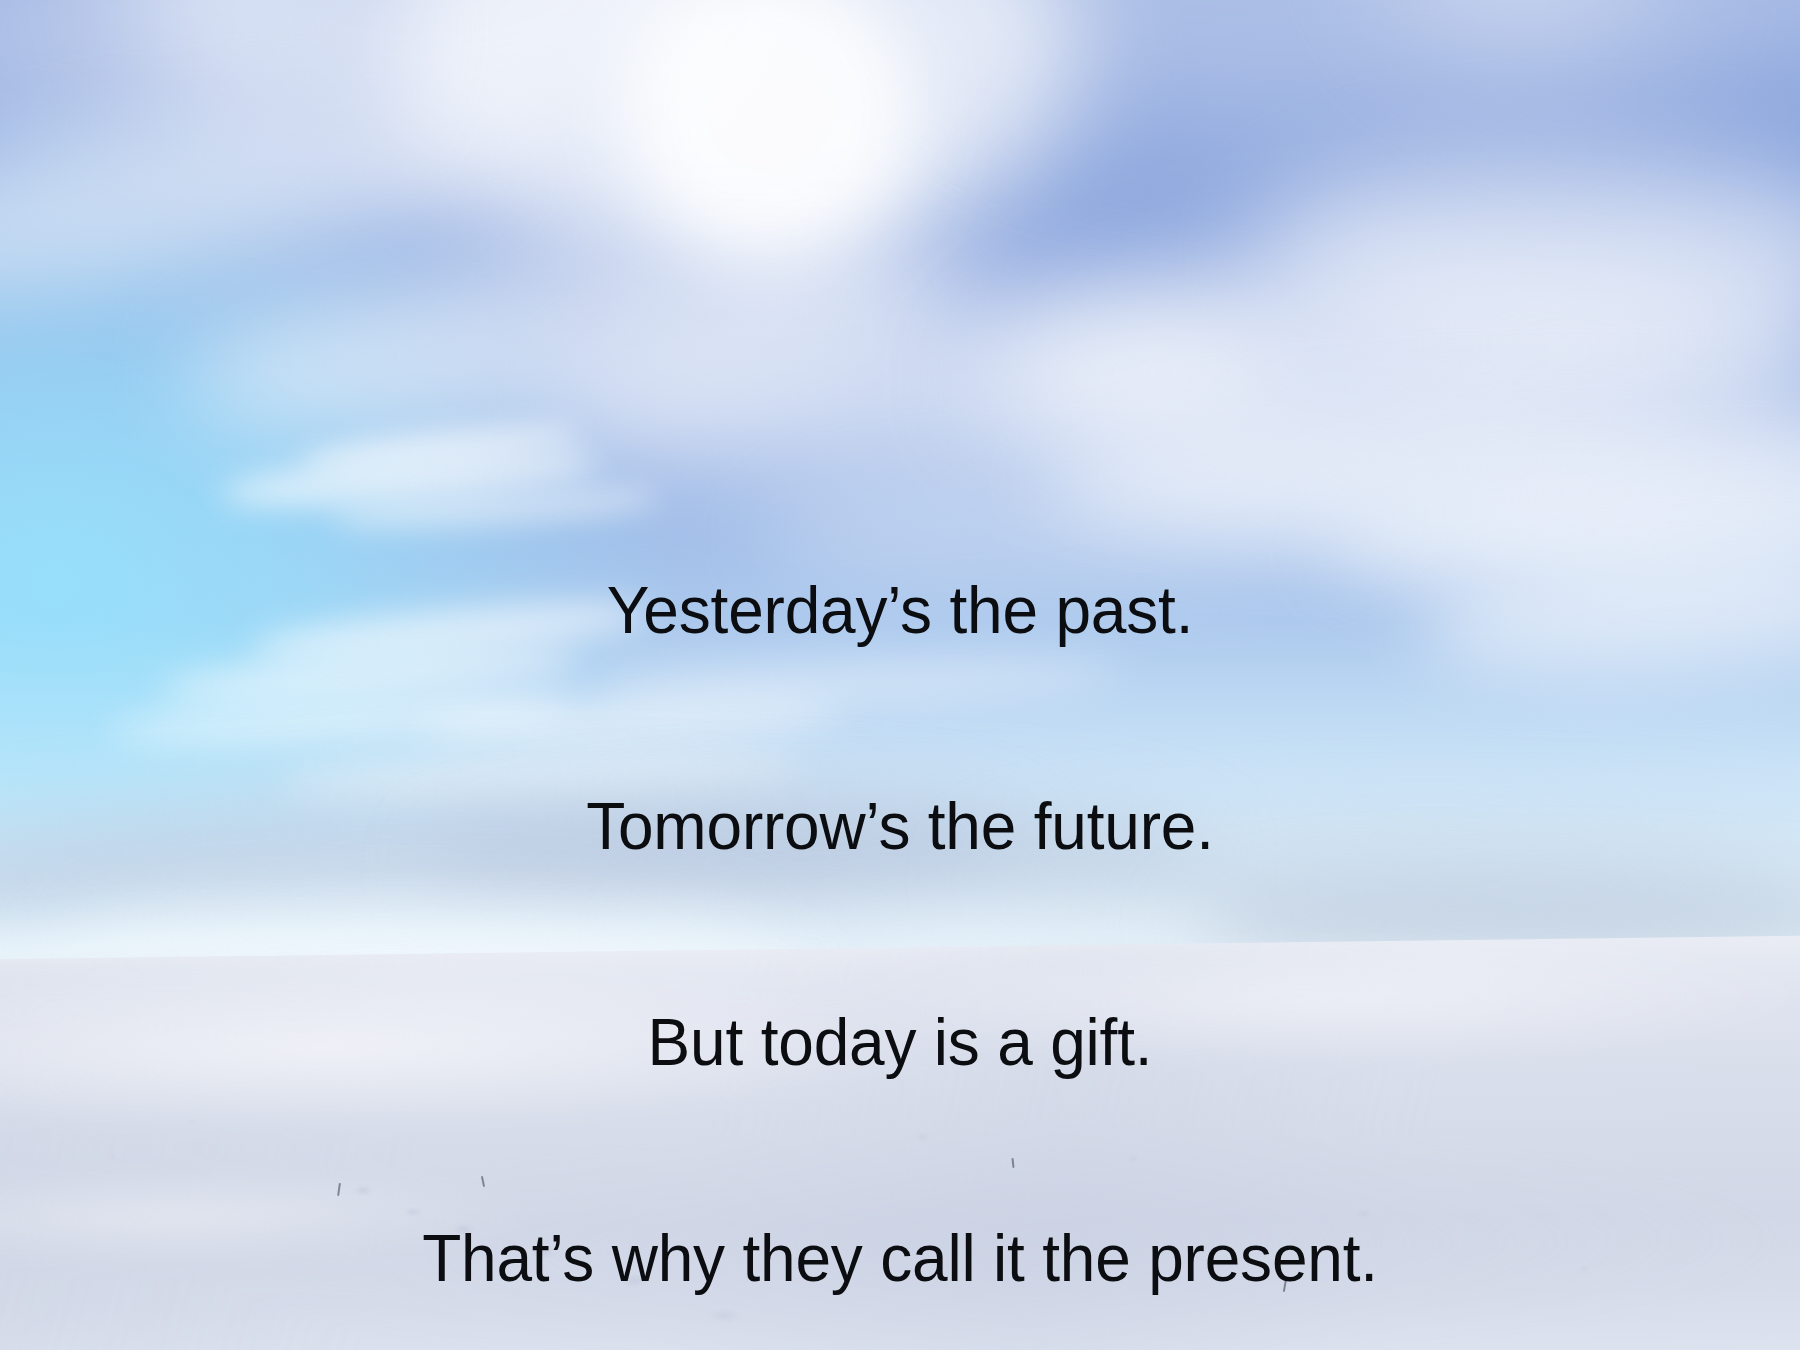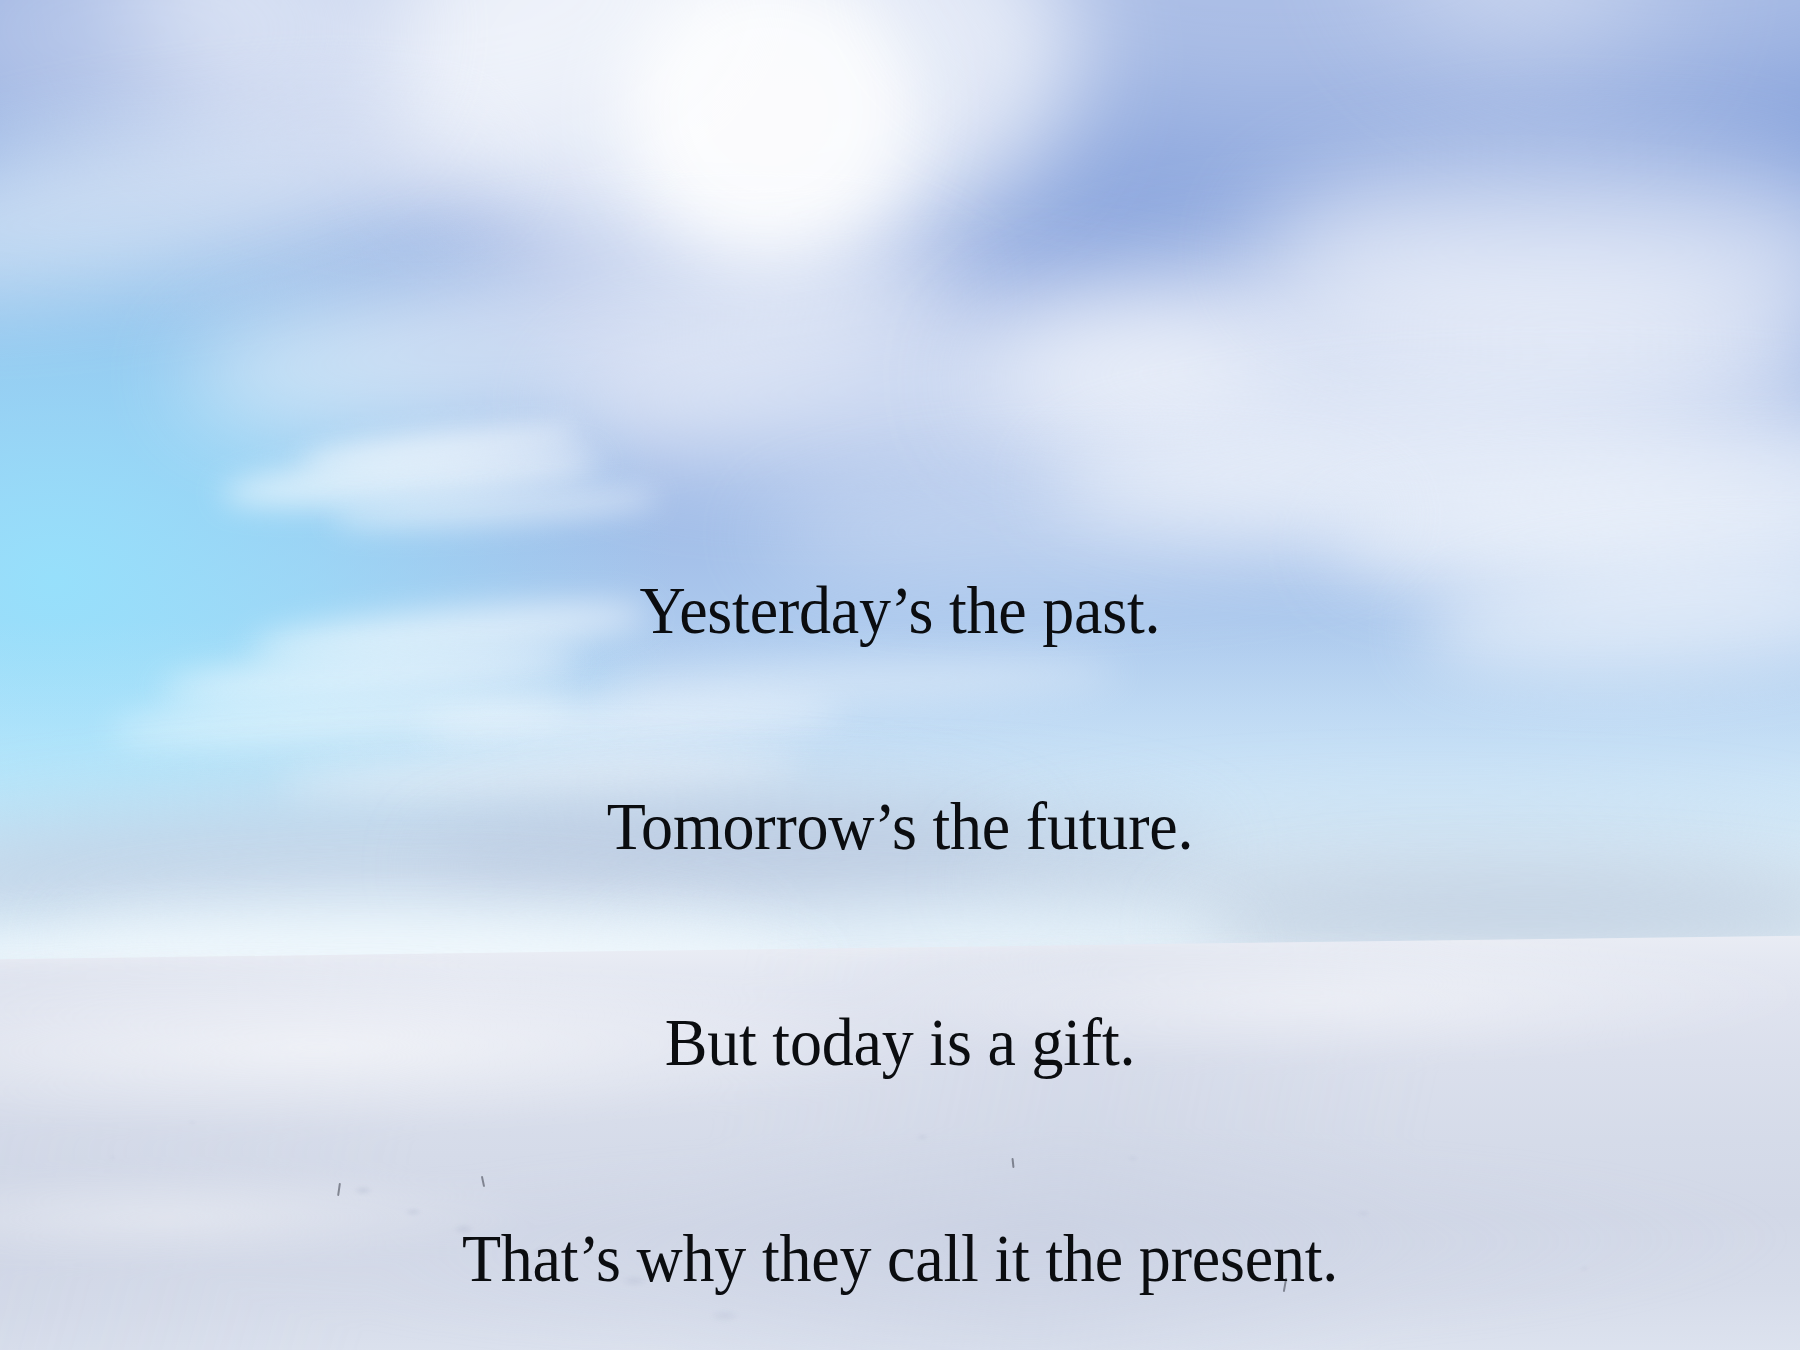--- a/index.html
+++ b/index.html
@@ -6,21 +6,21 @@
   html, body {
     margin: 0;
     padding: 0;
     background: #000;
   }
   #stage {
     position: relative;
     width: 1800px;
     height: 1350px;
     overflow: hidden;
-    font-family: Liberation Serif, serif;
+    font-family: Liberation Sans, sans-serif;
     user-select: none;
   }
 
   
   .sky {
     position: absolute;
     left: 0; top: 0;
     width: 1800px;
     height: 1000px;
     background:

